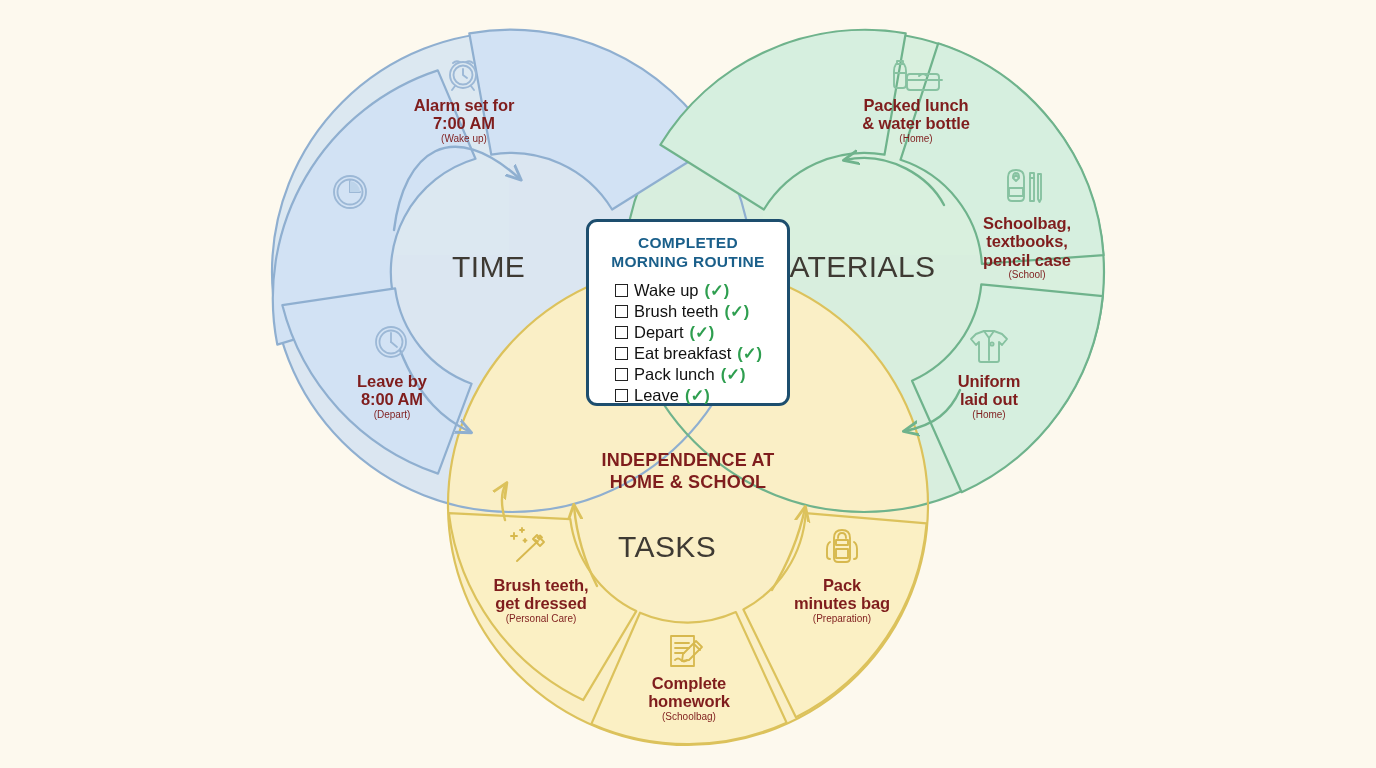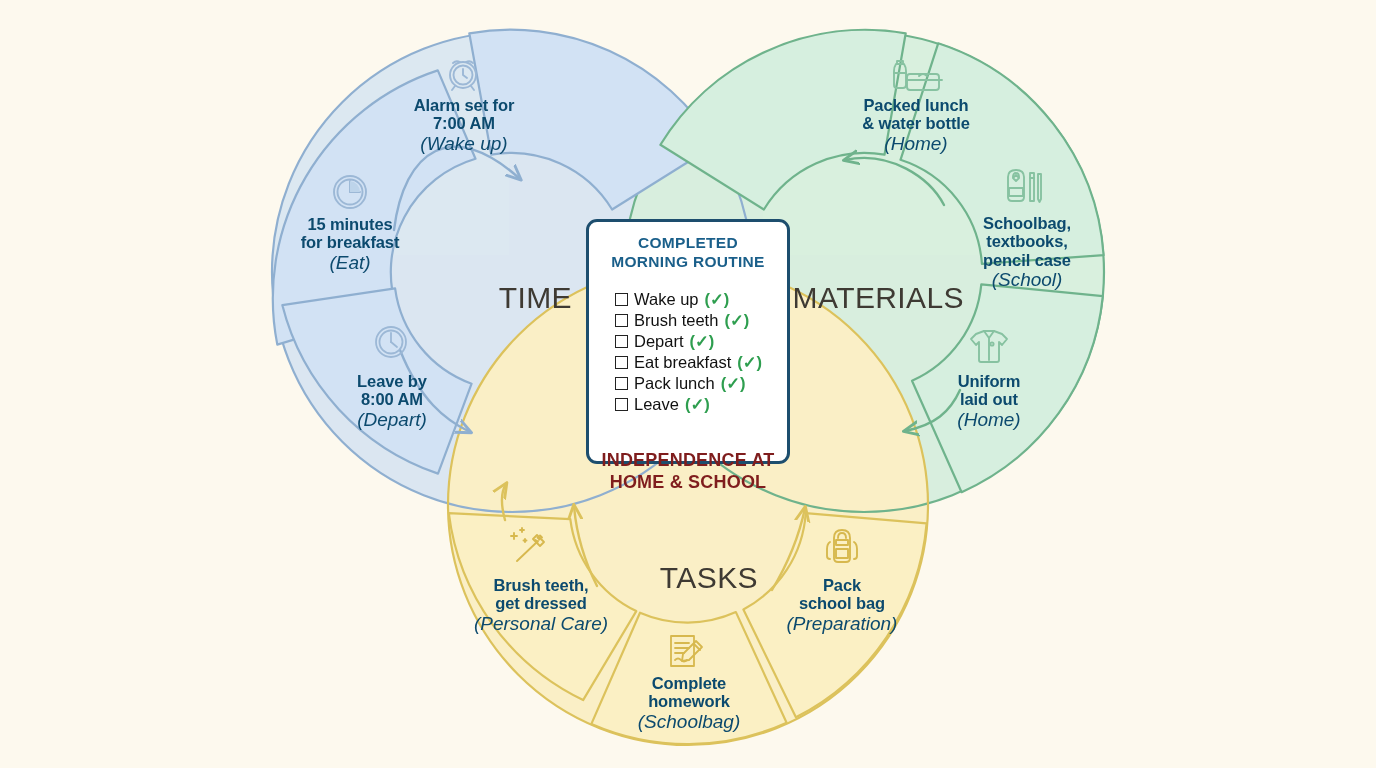--- a/index.html
+++ b/index.html
@@ -5,42 +5,42 @@
   html,body{margin:0;padding:0;}
   body{
     width:1376px;height:768px;overflow:hidden;
     background:#FDF9EE;
     font-family:"Liberation Sans", sans-serif;
   }
   #stage{position:relative;width:1376px;height:768px;}
   svg.layer{position:absolute;left:0;top:0;width:1376px;height:768px;}
 
   .seg-text{
-    position:absolute;text-align:center;color:#0c4a6e;
+    position:absolute;text-align:center;color:#7f1d1d;
     line-height:1.12;pointer-events:none;
   }
   .seg-title{font-size:16.5px;font-weight:700;letter-spacing:-0.1px;}
-  .seg-sub{font-size:19px;font-weight:400;font-style:italic;}
+  .seg-sub{font-size:10px;font-weight:400;}
 
   .circle-label{
-    position:absolute;text-align:right;
-    font-size:30px;font-weight:400;color:#3e3a33;letter-spacing:0.4px;margin-top:31px;
+    position:absolute;text-align:left;
+    font-size:30px;font-weight:400;color:#3e3a33;letter-spacing:0.4px;
   }
 
   
   #card{
-    position:absolute;left:586px;top:219px;width:204px;height:245px;
+    position:absolute;left:586px;top:219px;width:204px;height:187px;
     background:#ffffff;border:3px solid #1d4e6e;border-radius:11px;
     box-sizing:border-box;padding:12px 10px 8px 10px;
   }
   #card .card-title{
     text-align:center;color:#1a5f8a;font-weight:700;font-size:15.5px;
     line-height:1.2;letter-spacing:0.3px;
   }
-  #card ul{list-style:none;margin:19px 0 0 0;padding:0 0 0 16px;text-align:right;}
+  #card ul{list-style:none;margin:10px 0 0 0;padding:0 0 0 16px;text-align:right;}
   #card li{
     font-size:16.5px;color:#111;margin:0 0 2px 0;
     display:flex;align-items:center;gap:6px;white-space:nowrap;
   }
   .cbox{
     width:11px;height:11px;border:1.6px solid #222;display:inline-block;
     flex:0 0 auto;
   }
   .tick{color:#2e9e4f;font-weight:700;}
 
@@ -193,25 +193,20 @@
 
   <div class="circle-label" style="left:452px;top:250px;width:120px;">TIME</div>
   <div class="circle-label" style="left:764px;top:250px;width:200px;">MATERIALS</div>
   <div class="circle-label" style="left:618px;top:530px;width:140px;">TASKS</div>
 
   <div class="seg-text" style="left:392px;top:96px;width:144px;">
     <div class="seg-title">Alarm set for</div>
     <div class="seg-title">7:00 AM</div>
     <div class="seg-sub">(Wake up)</div>
   </div>
-  <div class="seg-text" style="left:278px;top:215px;width:144px;">
-    <div class="seg-title">15 minutes</div>
-    <div class="seg-title">for breakfast</div>
-    <div class="seg-sub">(Eat)</div>
-  </div>
   <div class="seg-text" style="left:322px;top:372px;width:140px;">
     <div class="seg-title">Leave by</div>
     <div class="seg-title">8:00 AM</div>
     <div class="seg-sub">(Depart)</div>
   </div>
 
   <div class="seg-text" style="left:838px;top:96px;width:156px;">
     <div class="seg-title">Packed lunch</div>
     <div class="seg-title">&amp; water bottle</div>
     <div class="seg-sub">(Home)</div>
@@ -233,21 +228,21 @@
     <div class="seg-title">get dressed</div>
     <div class="seg-sub">(Personal Care)</div>
   </div>
   <div class="seg-text" style="left:616px;top:674px;width:146px;">
     <div class="seg-title">Complete</div>
     <div class="seg-title">homework</div>
     <div class="seg-sub">(Schoolbag)</div>
   </div>
   <div class="seg-text" style="left:770px;top:576px;width:144px;">
     <div class="seg-title">Pack</div>
-    <div class="seg-title">school bag</div>
+    <div class="seg-title">minutes bag</div>
     <div class="seg-sub">(Preparation)</div>
   </div>
 
   <div id="card">
     <div class="card-title">
       <div>COMPLETED</div>
       <div>MORNING ROUTINE</div>
     </div>
     <ul>
       <li>

